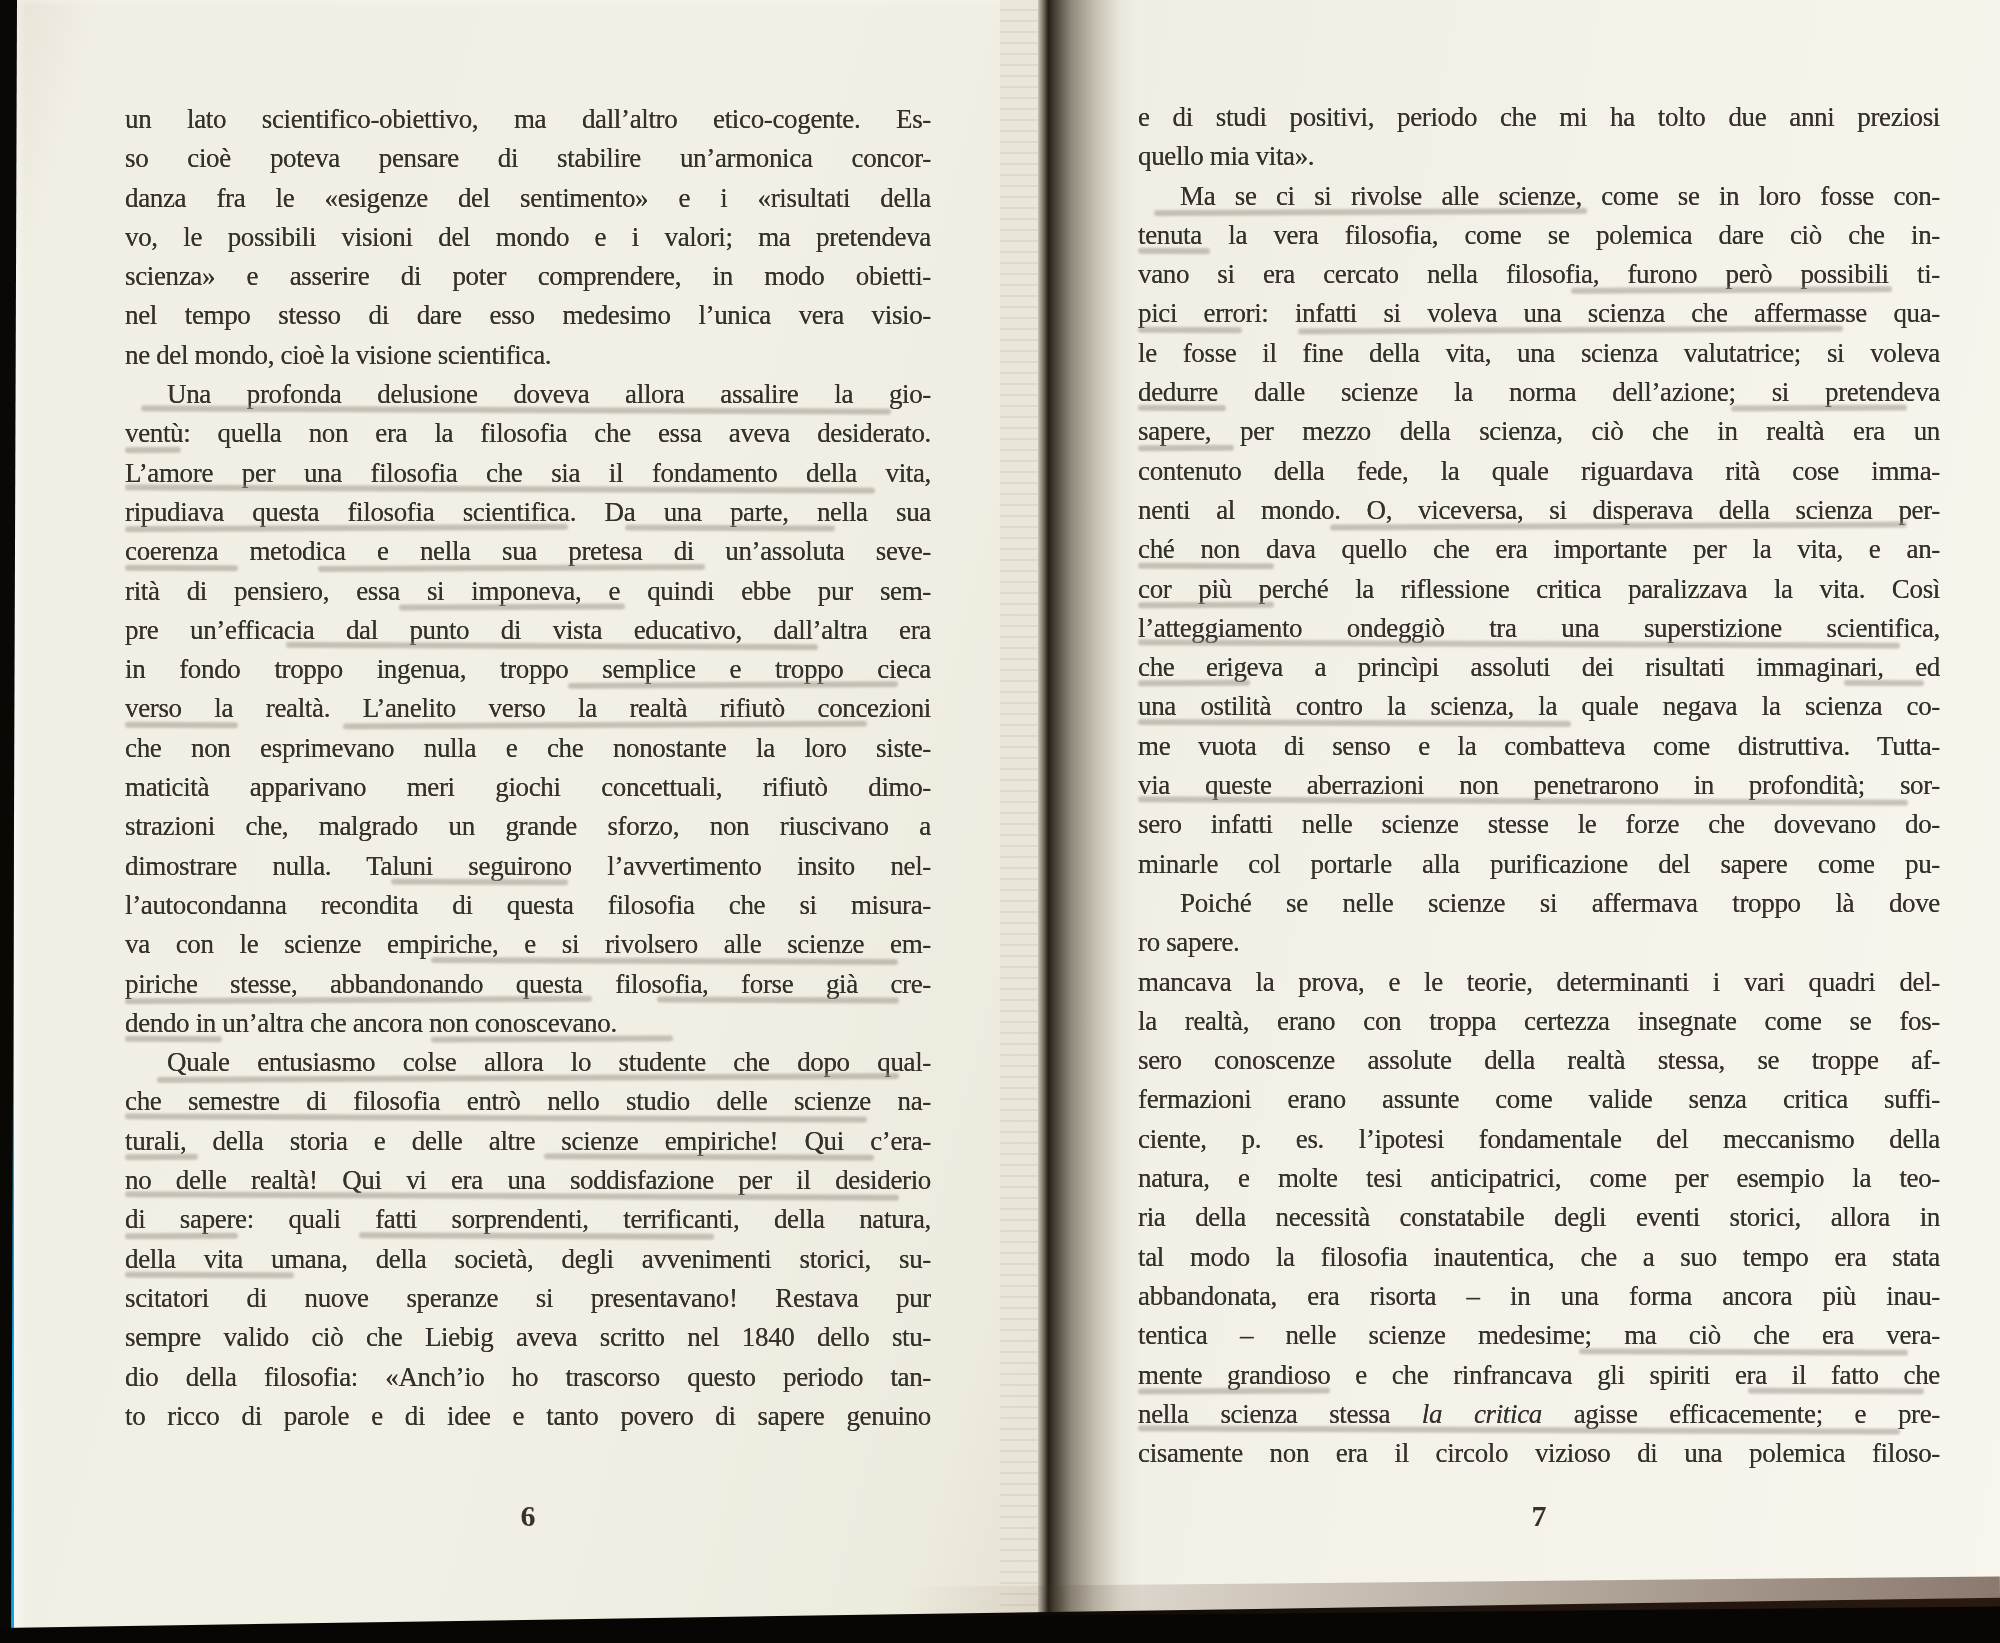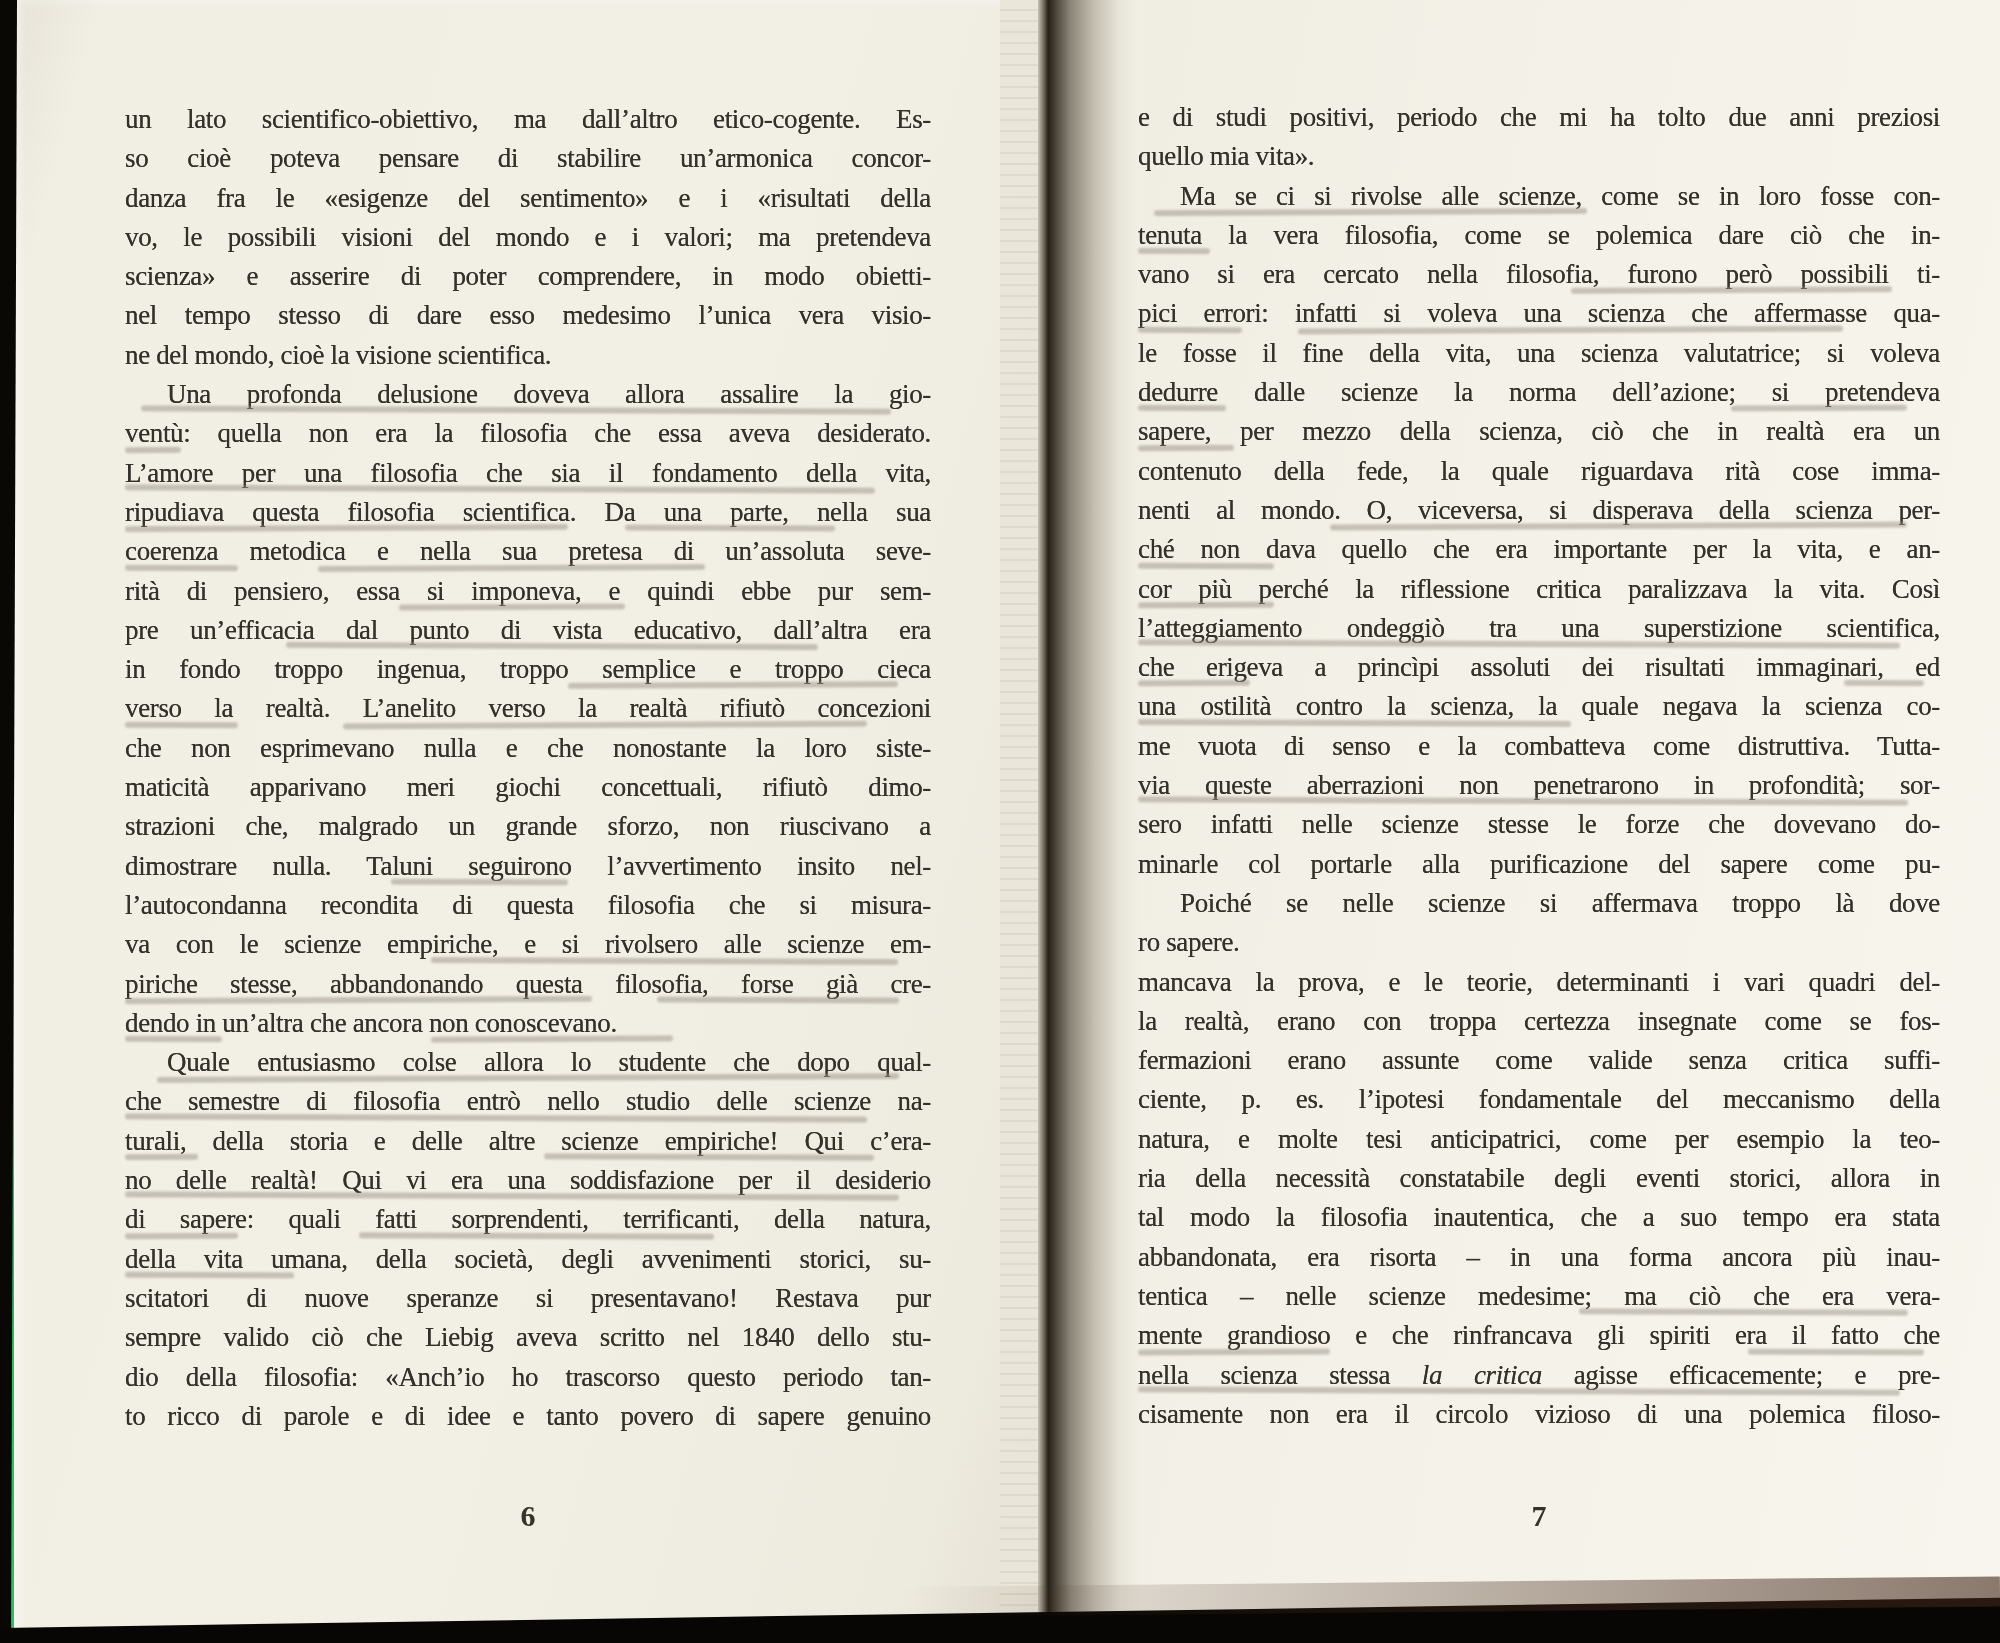--- a/index.html
+++ b/index.html
@@ -1,21 +1,21 @@
 <!DOCTYPE html>
 <html><head>
 <meta charset="utf-8">
 <style>
   html,body{margin:0;padding:0;}
   body{
     width:2000px;height:1643px;overflow:hidden;
     font-family:"Liberation Serif", serif;
     background:#12100c;
   }
-  #spread{position:relative;width:1876px;height:1643px;background:#22c55e;}
+  #spread{position:relative;width:1876px;height:1643px;background:#0ea5e9;}
 
   
   .paper-left{
     position:absolute;left:14px;top:0;width:1030px;height:1643px;
     background:linear-gradient(105deg,#e7e3d7 0%,#f1eee4 6%,#f2efe5 55%,#edeade 90%,#e5e1d3 100%);
     box-shadow:inset 6px 0 10px rgba(255,255,255,.5);
   }
   .fore-edge{
     position:absolute;left:1000px;top:0;width:44px;height:1643px;
     background:repeating-linear-gradient(180deg,#e9e5d8 0 9px,#dcd7c9 9px 11px);
@@ -137,20 +137,21 @@
       <div class="line"><span>che erigeva a princìpi assoluti dei risultati immaginari, ed</span><span class="pencil" style="left: 0%; width: 14%; transform: rotate(-0.3deg);"></span><span class="pencil" style="left: 88%; width: 10%; transform: rotate(0.25deg);"></span></div>
       <div class="line"><span>una ostilità contro la scienza, la quale negava la scienza co-</span><span class="pencil" style="left: 0%; width: 54%; transform: rotate(0.25deg);"></span></div>
       <div class="line"><span>me vuota di senso e la combatteva come distruttiva. Tutta-</span></div>
       <div class="line"><span>via queste aberrazioni non penetrarono in profondità; sor-</span><span class="pencil" style="left: 0%; width: 96%; transform: rotate(0.25deg);"></span></div>
       <div class="line"><span>sero infatti nelle scienze stesse le forze che dovevano do-</span></div>
       <div class="line"><span>minarle col portarle alla purificazione del sapere come pu-</span></div>
       <div class="line indent"><span>Poiché se nelle scienze si affermava troppo là dove</span></div>
       <div class="line end"><span>ro sapere.</span></div>
       <div class="line"><span>mancava la prova, e le teorie, determinanti i vari quadri del-</span></div>
       <div class="line"><span>la realtà, erano con troppa certezza insegnate come se fos-</span></div>
+      <div class="line"><span>sero conoscenze assolute della realtà stessa, se troppe af-</span></div>
       <div class="line"><span>fermazioni erano assunte come valide senza critica suffi-</span></div>
       <div class="line"><span>ciente, p. es. l’ipotesi fondamentale del meccanismo della</span></div>
       <div class="line"><span>natura, e molte tesi anticipatrici, come per esempio la teo-</span></div>
       <div class="line"><span>ria della necessità constatabile degli eventi storici, allora in</span></div>
       <div class="line"><span>tal modo la filosofia inautentica, che a suo tempo era stata</span></div>
       <div class="line"><span>abbandonata, era risorta – in una forma ancora più inau-</span></div>
       <div class="line"><span>tentica – nelle scienze medesime; ma ciò che era vera-</span><span class="pencil" style="left: 55%; width: 41%; transform: rotate(0.25deg);"></span></div>
       <div class="line"><span>mente grandioso e che rinfrancava gli spiriti era il fatto che</span><span class="pencil" style="left: 0%; width: 24%; transform: rotate(-0.3deg);"></span><span class="pencil" style="left: 76%; width: 22%; transform: rotate(0.25deg);"></span></div>
       <div class="line"><span><span>nella scienza stessa </span><i>la critica</i><span> agisse efficacemente; e pre-</span></span><span class="pencil" style="left: 0%; width: 95%; transform: rotate(0.25deg);"></span></div>
       <div class="line"><span>cisamente non era il circolo vizioso di una polemica filoso-</span></div>

